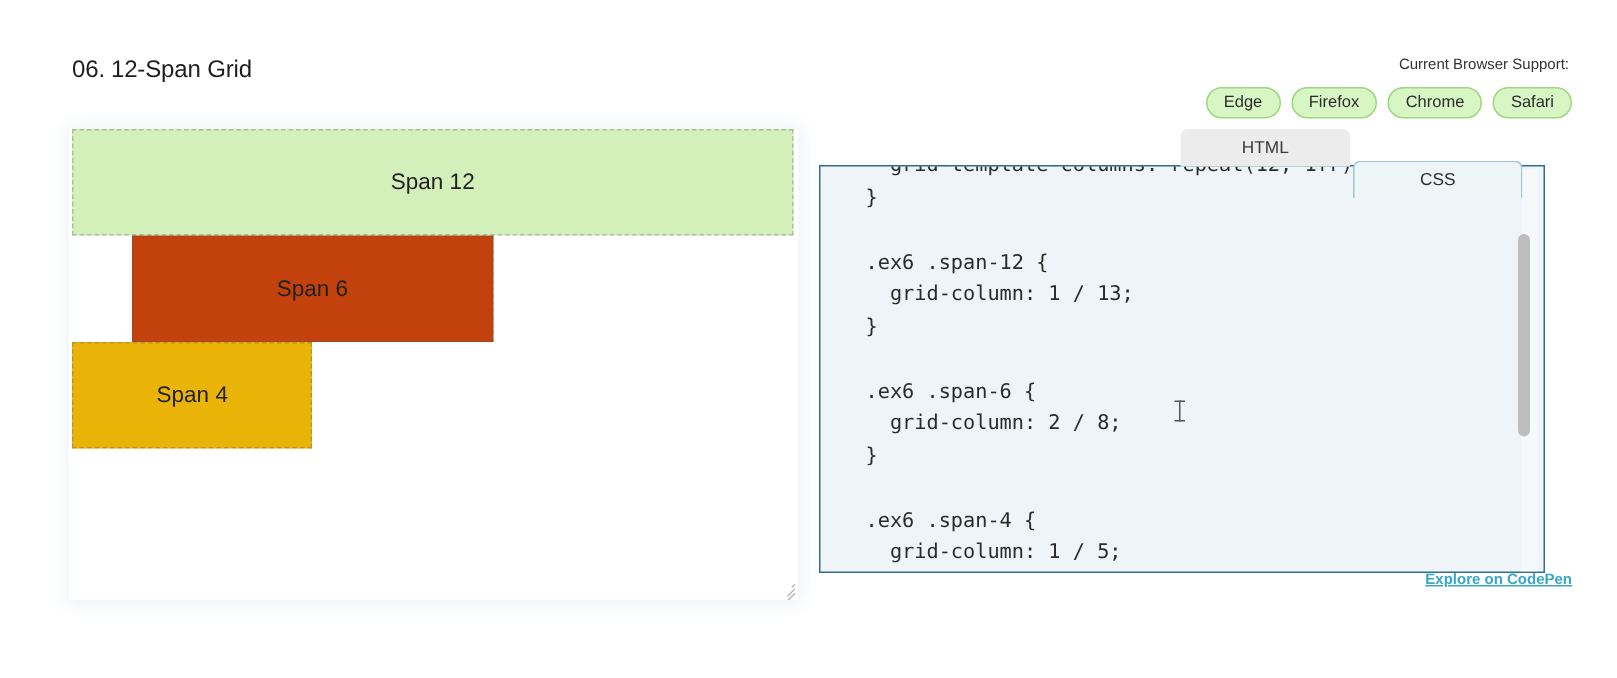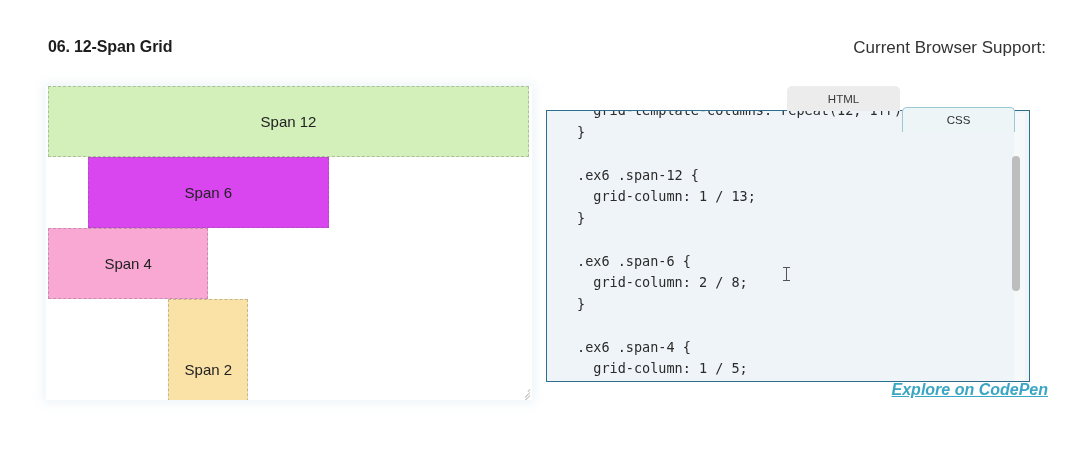--- a/index.html
+++ b/index.html
@@ -15,21 +15,21 @@
     width: 1078px;
     height: 452px;
     background: #ffffff;
   }
 
   
   .hdr-title {
     position: absolute;
     left: 48px; top: 38px;
     font-size: 16px;
-    font-weight: bold;
+    font-weight: normal;
     color: #1d1d1d;
     letter-spacing: -0.1px;
     white-space: nowrap;
   }
   .hdr-num { margin-right: 4px; }
   .hdr-code {
     position: absolute;
     left: 76px; top: 60px;
     font-family: "DejaVu Sans Mono", "Liberation Mono", monospace;
     font-size: 12.5px;
@@ -37,21 +37,21 @@
     color: #1d1d1d;
     background: #d8f5c4;
     padding: 1px 2px;
     white-space: pre;
   }
 
   
   .bs-label {
     position: absolute;
     right: 32px; top: 38px;
-    font-size: 17px;
+    font-size: 10px;
     color: #333333;
     white-space: nowrap;
   }
   .bs-pills {
     position: absolute;
     right: 30px; top: 58px;
     display: flex;
     gap: 7px;
   }
   .bs-pill {
@@ -86,22 +86,22 @@
     border: 1px dashed rgba(90,90,90,0.32);
     display: flex;
     align-items: center;
     justify-content: center;
     text-align: right;
     font-size: 15px;
     color: #222222;
     line-height: 1.18;
   }
   .cell.span12 { grid-column: 1 / 13; background: #d3f0bb; }
-  .cell.span6  { grid-column: 2 / 8;  background: #d946ef; }
-  .cell.span4  { grid-column: 1 / 5;  background: #f9a8d4; }
+  .cell.span6  { grid-column: 2 / 8;  background: #c2410c; }
+  .cell.span4  { grid-column: 1 / 5;  background: #eab308; }
   .cell.span2  { grid-column: 4 / 6;  background: #fae2a7; height: 142px; }
   .resize-handle {
     position: absolute;
     right: 1px; bottom: 1px;
     width: 13px; height: 13px;
     pointer-events: auto;
   }
   .resize-handle i {
     position: absolute;
     right: 1px;
@@ -186,46 +186,50 @@
   }
   .ibeam s { left: 0; width: 7px; height: 1px; text-decoration: none; }
   .ibeam .top { top: 0; }
   .ibeam .bot { bottom: 0; }
   .ibeam b { left: 3px; top: 0; width: 1px; height: 14px; }
 
   
   .cp-link {
     position: absolute;
     right: 30px; top: 381px;
-    font-size: 16px;
-    font-style: italic;
+    font-size: 10px;
     font-weight: bold;
     color: #3aa6c4;
     text-decoration: underline;
     white-space: nowrap;
     cursor: pointer;
   }
 </style>
 </head>
 <body>
 
 <div id="page">
 
   <div class="hdr-title">
     <span class="hdr-num">06.</span><span>12-Span Grid</span>
   </div>
 
   <div class="bs-label">Current Browser Support:</div>
+  <div class="bs-pills">
+    <span class="bs-pill">Edge</span>
+    <span class="bs-pill">Firefox</span>
+    <span class="bs-pill">Chrome</span>
+    <span class="bs-pill">Safari</span>
+  </div>
 
   <div class="demo-wrap">
     <div class="demo-grid">
       <div class="cell span12">Span 12</div>
       <div class="cell span6">Span 6</div>
       <div class="cell span4">Span 4</div>
-      <div class="cell span2">Span 2</div>
     </div>
     <div class="resize-handle">
       <i class="rh1"></i>
         <i class="rh2"></i>
         <i class="rh3"></i>
     </div>
   </div>
 
   <div class="tabs">
     <div class="tab inactive">HTML</div>

